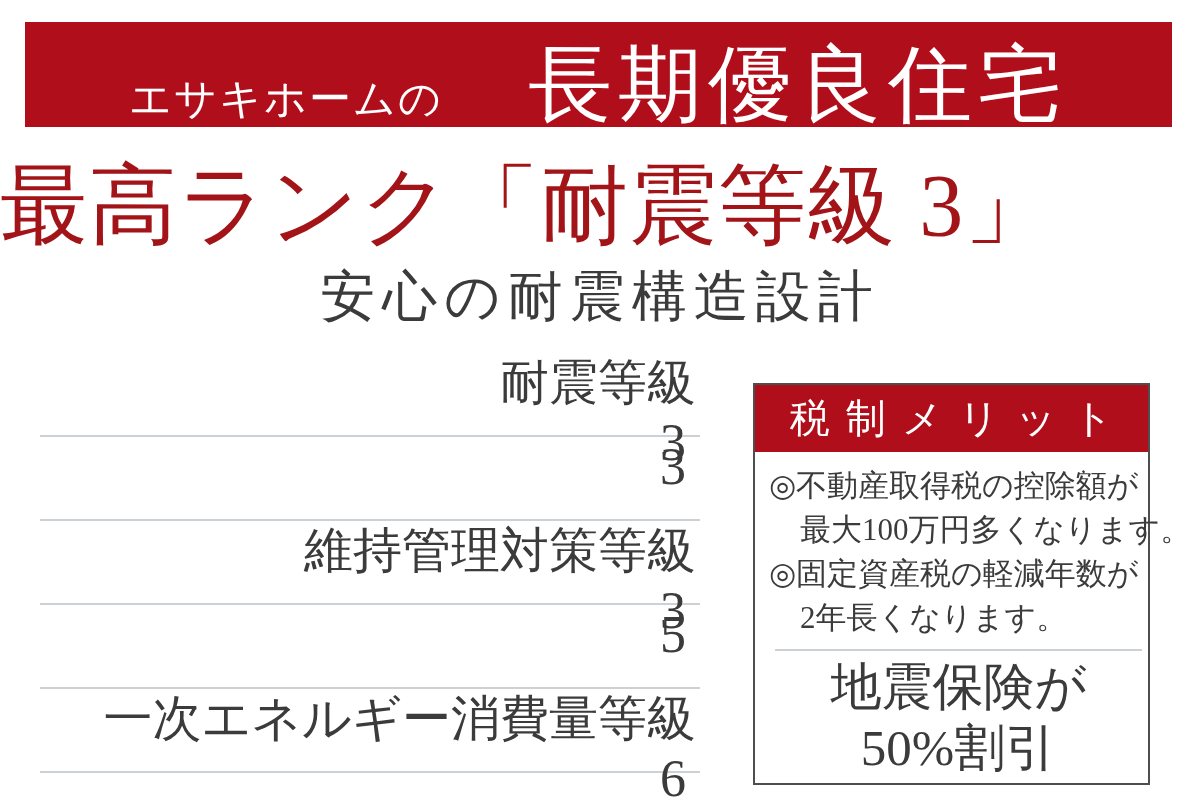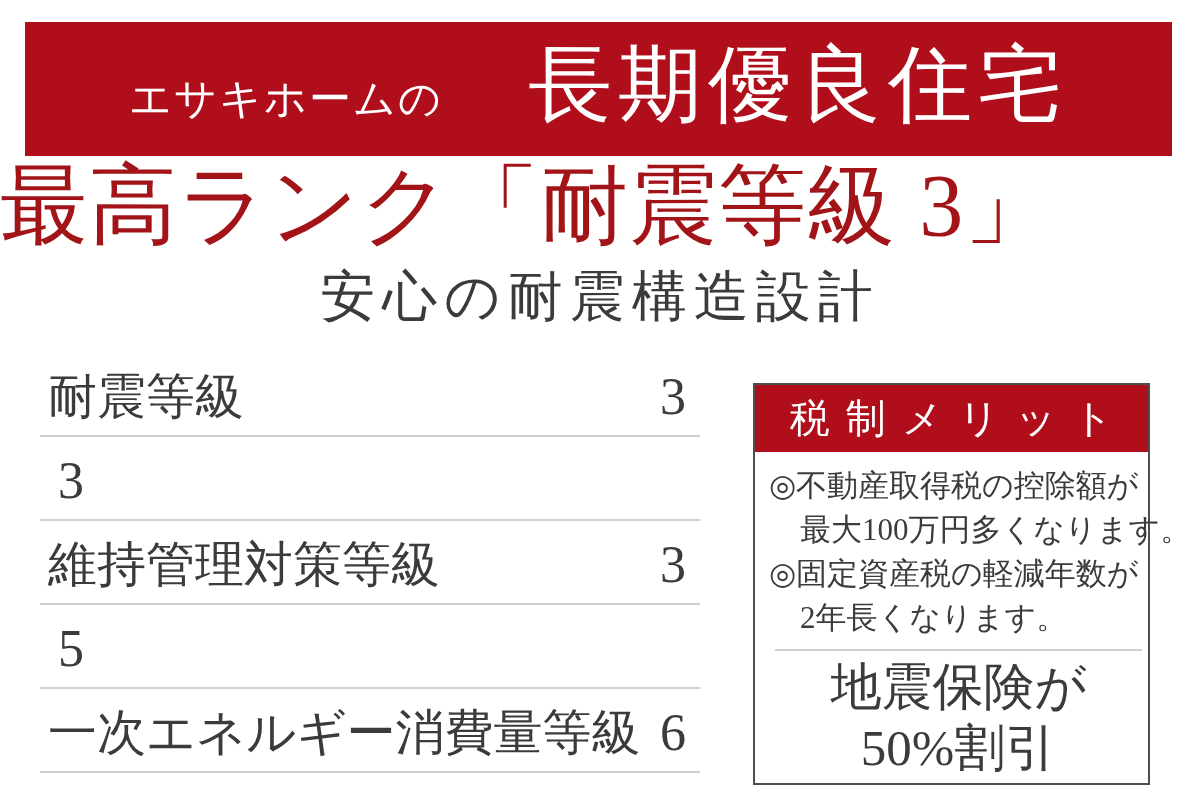--- a/index.html
+++ b/index.html
@@ -15,21 +15,21 @@
   body{
     background:var(--bg);
     font-family:"Liberation Serif","DejaVu Serif",serif;
     position:relative;
     overflow:hidden;
   }
   .page{position:absolute;inset:0;width:1200px;height:800px;background:var(--bg);}
 
   
   .banner{
-    position:absolute;left:25px;top:22px;width:1147px;height:134px;
+    position:absolute;left:25px;top:22px;width:1147px;height:105px;
     background:var(--brand-red);
     display:flex;justify-content:center;align-items:baseline;gap:85px;
     color:#ffffff;
   }
   .banner-prefix{font-size:42px;line-height:125px;letter-spacing:2px;}
   .banner-title{font-size:84px;line-height:125px;letter-spacing:6px;}
 
   
   .headline{
     position:absolute;left:0;top:150px;width:1024px;
@@ -47,20 +47,21 @@
   
   .ratings{
     position:absolute;left:40px;top:353px;width:660px;
   }
   .rating-row{
     height:84px;
     display:flex;justify-content:space-between;align-items:flex-end;
     border-bottom:2px solid var(--line-gray);
     padding:0 4px 8px 8px;
     color:var(--text-dark);
+    flex-direction:column;
   }
   .rating-label{font-size:49px;line-height:60px;white-space:nowrap;}
   .rating-value{font-size:52px;line-height:60px;width:46px;text-align:center;}
 
   
   .tax-box{
     position:absolute;left:753px;top:383px;width:397px;height:402px;
     background:#ffffff;border:2px solid var(--box-border);
   }
   .tax-header{

